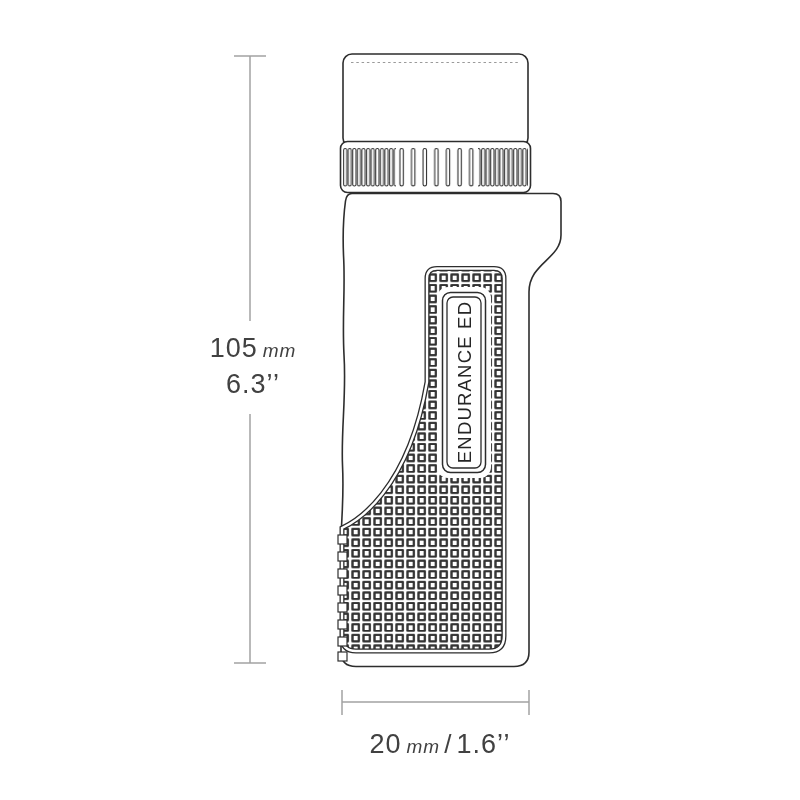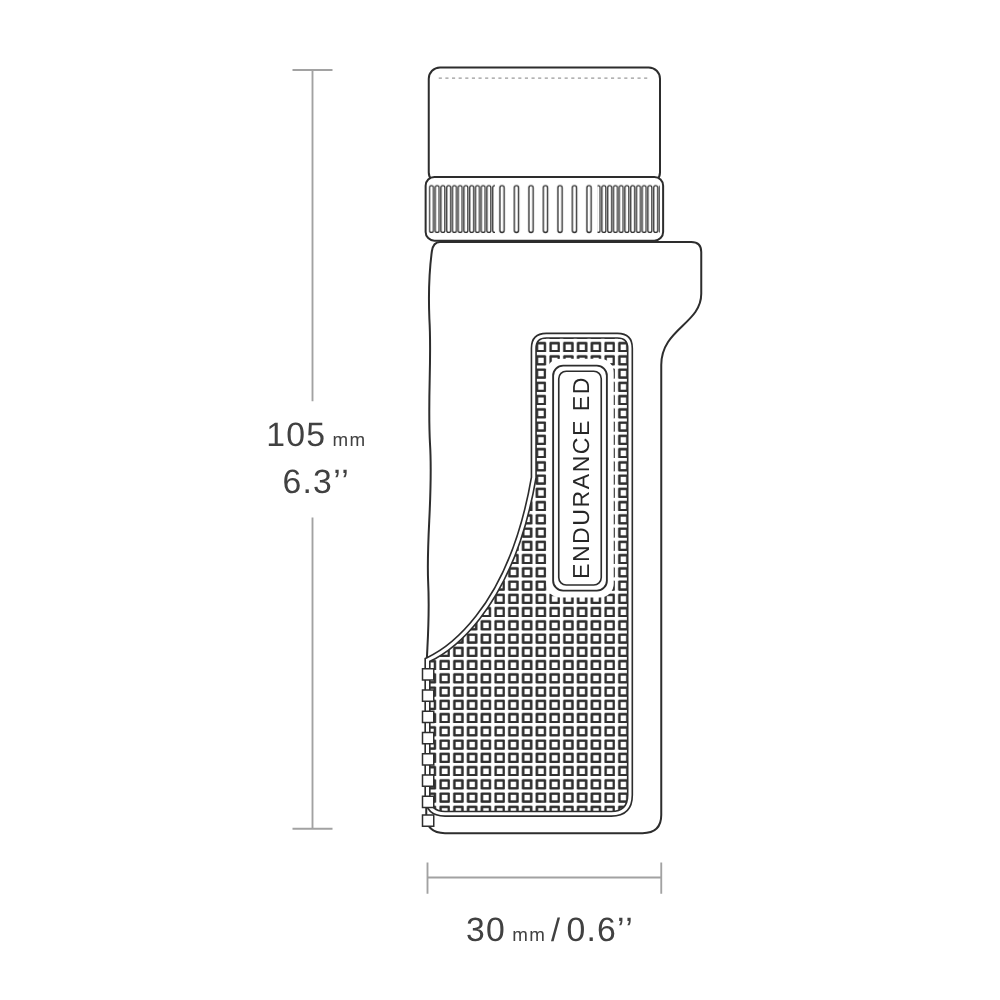--- a/index.html
+++ b/index.html
@@ -15,21 +15,21 @@
   .dim-text {
     position: absolute;
     color: #414141;
     font-weight: 300;
     letter-spacing: 1px;
     text-align: center;
     line-height: 33px;
     white-space: nowrap;
   }
   .dim-text .big   { font-size: 27px; margin-top: 36px; }
-  .dim-text .small { font-size: 15px; margin-left: 5px; }
+  .dim-text .small { font-size: 19px; margin-left: 5px; font-style: italic; }
   .dim-text .sep   { font-size: 26px; margin: 0 4px; }
   #height-dim-text { left: 153px; top: 332px; width: 200px; }
   #width-dim-text  { left: 335px; top: 728px; width: 210px; }
   .badge-svg-text {
     font-family: "Liberation Sans", sans-serif;
     font-size: 18.5px;
     letter-spacing: 1.2px;
     fill: #262626;
   }
 </style>
@@ -135,16 +135,16 @@
   <div class="dim-text" id="height-dim-text">
     <div>
       <span class="big">105</span><span class="small">mm</span>
     </div>
     <div>
       <span class="big">6.3’’</span>
     </div>
   </div>
 
   <div class="dim-text" id="width-dim-text">
-    <span class="big">30</span><span class="small">mm</span><span class="sep">/</span><span class="big">0.6’’</span>
+    <span class="big">20</span><span class="small">mm</span><span class="sep">/</span><span class="big">1.6’’</span>
   </div>
 
 </div>
 
 </body></html>

